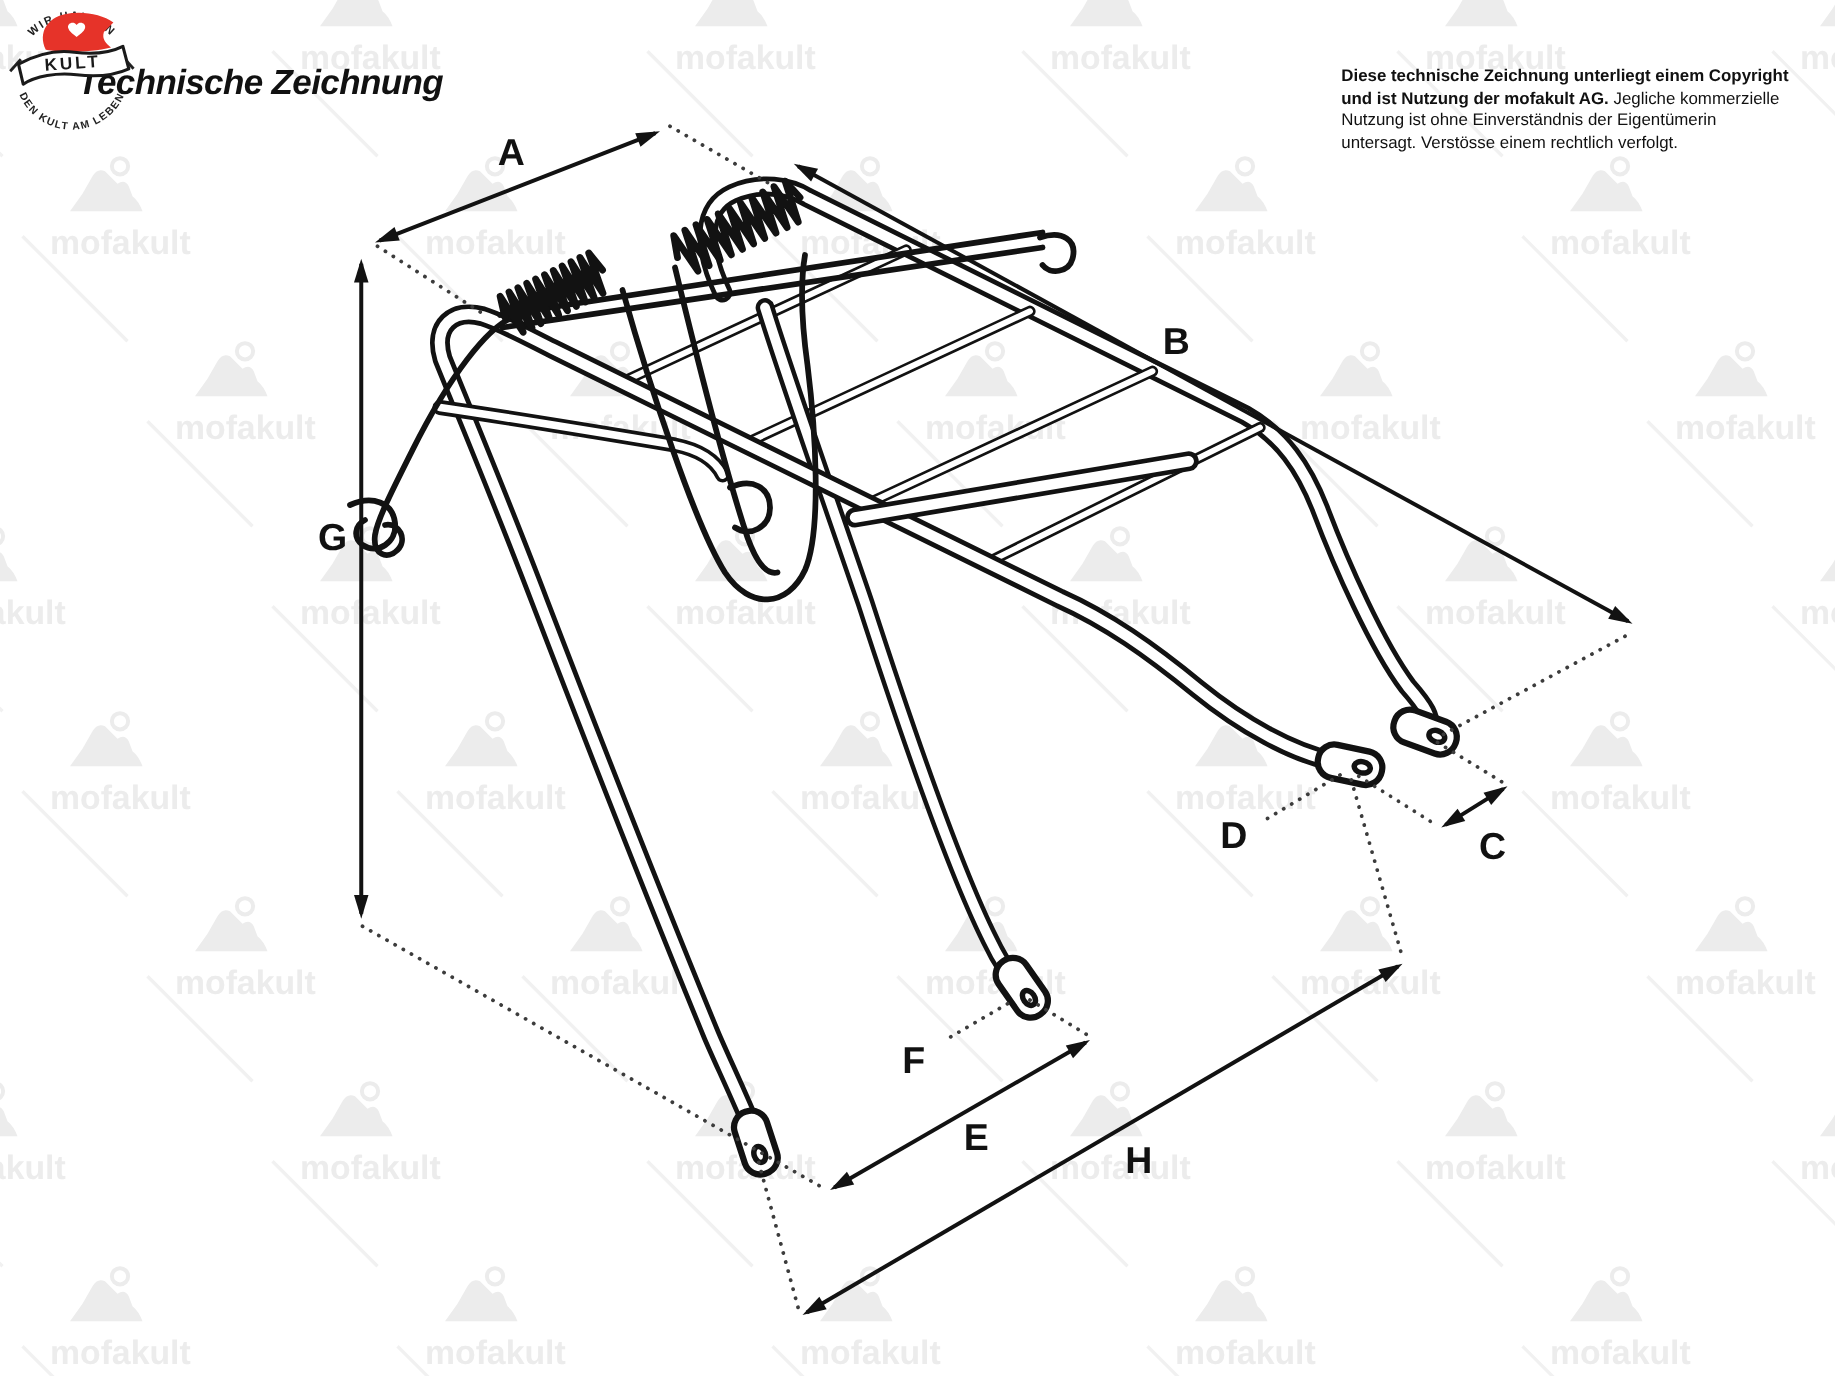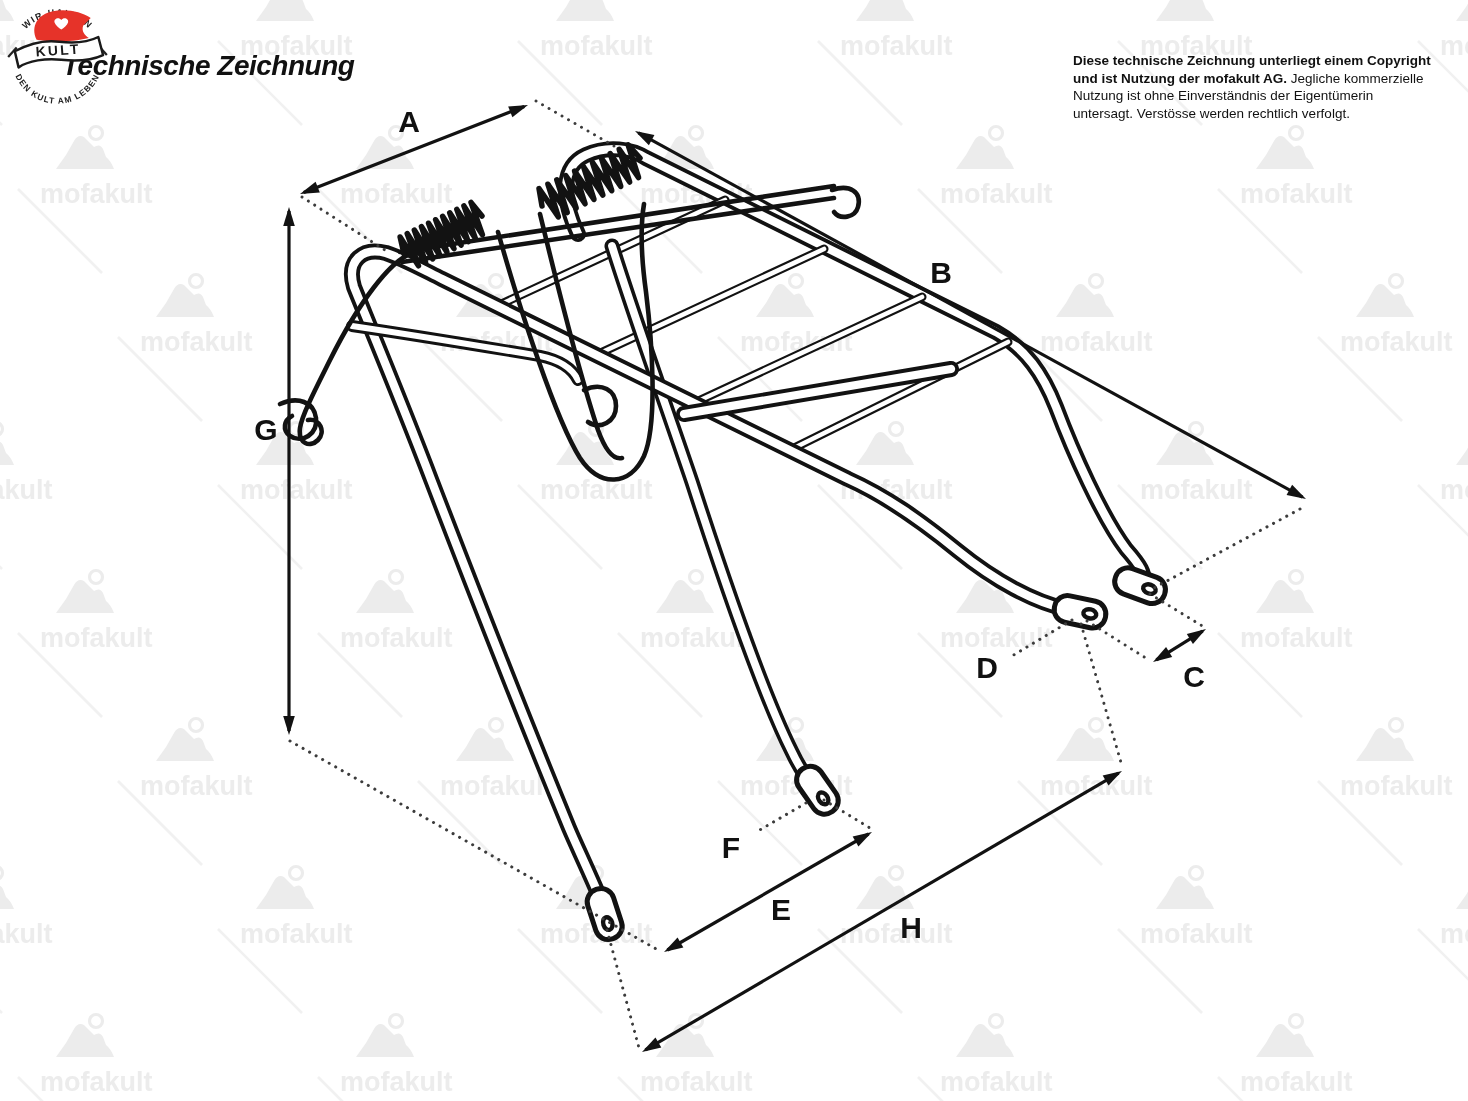--- a/index.html
+++ b/index.html
@@ -646,15 +646,15 @@
       <textPath href="#arcBot" startOffset="50%" text-anchor="middle">DEN KULT AM LEBEN</textPath>
     </text>
     <line x1="956" y1="90" x2="965" y2="80" stroke="#222" stroke-width="2.4"></line>
     <line x1="1051" y1="78" x2="1060" y2="88" stroke="#222" stroke-width="2.4"></line>
     <path id="stampFlag" d="M 986 72 C 979 57 988 45 1002 42 C 1017 39 1033 42 1043 49 L 1035 57 C 1033 63 1037 67 1041 70 C 1026 74 1004 74 994 73 Z" fill="#e63329"></path>
     <path d="M 1012 51 c -2.6 -3.6 -8.2 -1.4 -7.1 2.6 c 0.9 3.1 4.6 5.6 7.1 7.6 c 2.5 -2 6.3 -4.5 7.1 -7.6 c 1.1 -4 -4.5 -6.2 -7.1 -2.6 Z" fill="#ffffff"></path>
     <path d="M 963 84 C 980 75 996 72 1010 74 C 1026 76 1041 74 1051 69 L 1056 88 C 1045 93 1029 95 1012 93 C 996 91 977 94 967 101 Z" fill="#ffffff" stroke="#1a1a1a" stroke-width="2.6" stroke-linejoin="round"></path>
     <text class="kult-txt" x="1009" y="88" text-anchor="middle" transform="rotate(-4 1009 88)">KULT</text>
   </svg>
 
-  <div class="copyright"><b>Diese technische Zeichnung unterliegt einem Copyright und ist Nutzung der mofakult AG.</b><span> Jegliche kommerzielle Nutzung ist ohne Einverständnis der Eigentümerin untersagt. Verstösse werden rechtlich verfolgt.</span></div>
+  <div class="copyright"><b>Diese technische Zeichnung unterliegt einem Copyright und ist Nutzung der mofakult AG.</b><span> Jegliche kommerzielle Nutzung ist ohne Einverständnis der Eigentümerin untersagt. Verstösse einem rechtlich verfolgt.</span></div>
 
 </div>
 
 </body></html>

